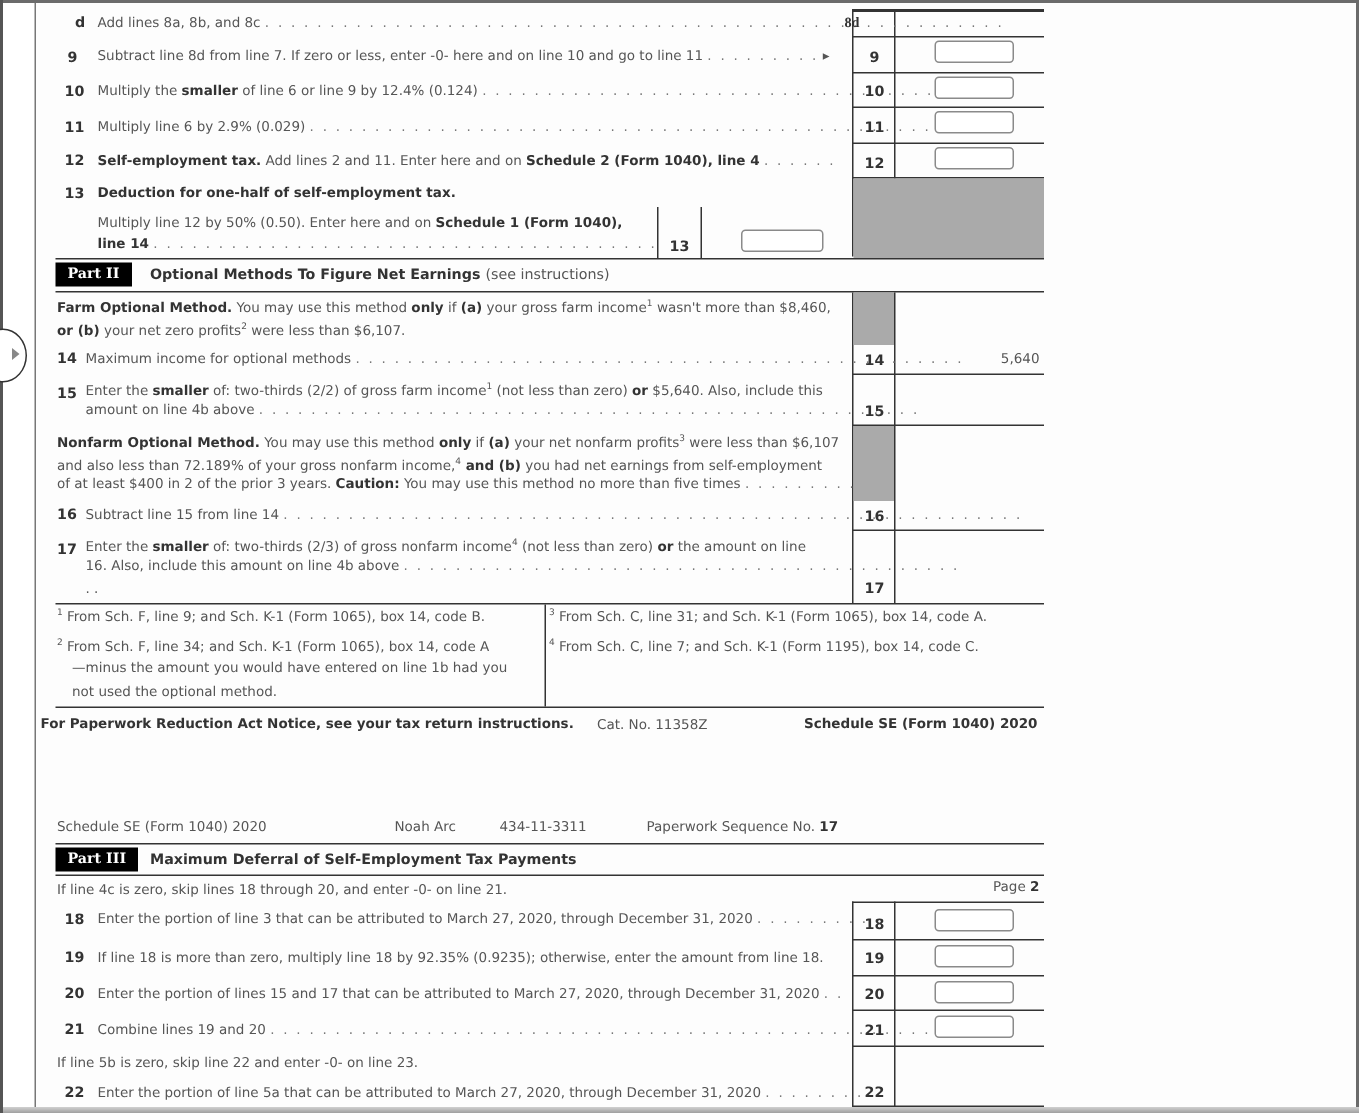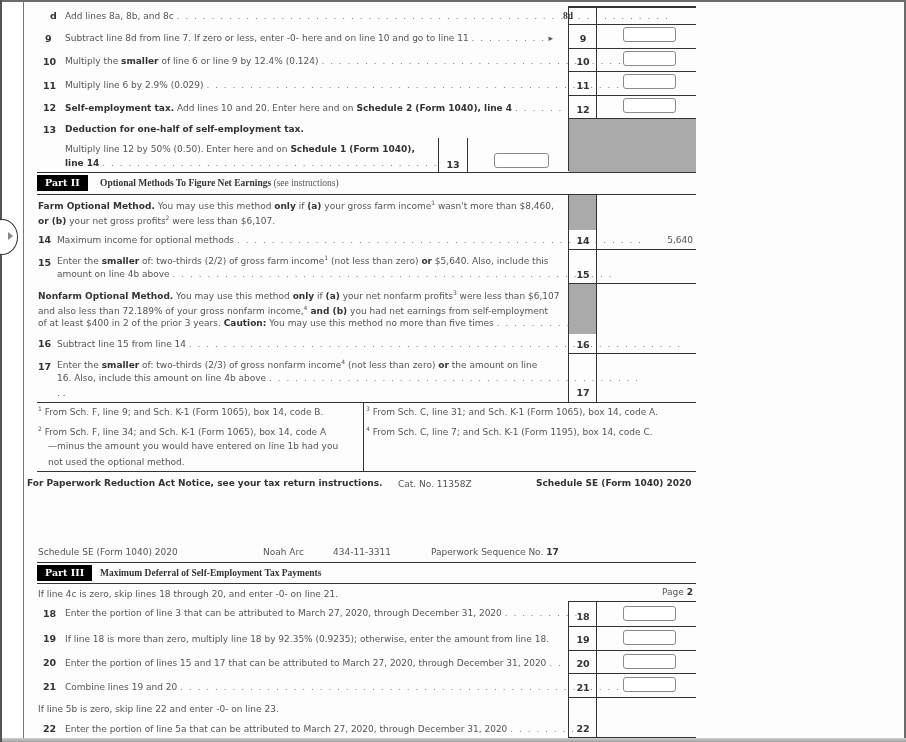--- a/index.html
+++ b/index.html
@@ -27,21 +27,21 @@
   .dots { letter-spacing:1.5px; color:#777; }
   .hline { position:absolute; height:1px; background:#333; }
   .vline { position:absolute; width:1px; background:#333; }
   .numcell { position:absolute; font-weight:bold; color:#333; font-size:9.5px; text-align:center; width:28px; }
   .inp {
     position:absolute; width:53px; height:15px; border:1px solid #8a8a8a; border-radius:3px;
     background:#fff; box-sizing:border-box;
   }
   .gray { position:absolute; background:#aaaaaa; }
   .partlabel { position:absolute; background:#000; color:#fff; font-family:"DejaVu Serif", serif; font-weight:bold; font-size:9.5px; padding:0 8px; height:16px; line-height:16px; }
-  .parttitle { position:absolute; font-weight:bold; color:#333; font-size:9.5px;font-family:Liberation Serif, serif; }
+  .parttitle { position:absolute; font-weight:bold; color:#333; font-size:9.5px; }
   .parttitle span { font-weight:normal; color:#555; }
   sup { font-size:6px; }
 </style>
 </head>
 <body>
 
 <div class="page-bg"></div>
 <div class="frame-top"></div>
 <div class="frame-right"></div>
 <div class="frame-bottom"></div>
@@ -73,21 +73,21 @@
 <div class="hline" style="left:568px; top:71px; width:128px;"></div>
 
 <div class="vline" style="left:596px; top:72px; height:47px;"></div>
 <span class="ln" style="left:43px; top:80px;">11</span>
 <span class="txt" style="left:65px; top:80px;"><span>Multiply line 6 by 2.9% (0.029)</span> <span class="dots">. . . . . . . . . . . . . . . . . . . . . . . . . . . . . . . . . . . . . . . . . . . . . . . . . .</span></span>
 <span class="numcell" style="left:569px; top:80px;">11</span>
 <div class="inp" style="left:623px; top:74px;"></div>
 <div class="hline" style="left:568px; top:95px; width:128px;"></div>
 
 <span class="ln" style="left:43px; top:102px;">12</span>
-<span class="txt" style="left:65px; top:103px;"><b>Self-employment tax.</b><span> Add lines 10 and 20. Enter here and on </span><b>Schedule 2 (Form 1040), line 4</b> <span class="dots">. . . . . .</span></span>
+<span class="txt" style="left:65px; top:103px;"><b>Self-employment tax.</b><span> Add lines 2 and 11. Enter here and on </span><b>Schedule 2 (Form 1040), line 4</b> <span class="dots">. . . . . .</span></span>
 <span class="numcell" style="left:569px; top:104px;">12</span>
 <div class="inp" style="left:623px; top:98px;"></div>
 <div class="hline" style="left:568px; top:118px; width:128px;"></div>
 
 <div class="gray" style="left:569px; top:119px; width:127px; height:53px;"></div>
 <span class="ln" style="left:43px; top:124px;">13</span>
 <span class="txt" style="left:65px; top:124px;"><b>Deduction for one-half of self-employment tax.</b></span>
 <span class="txt" style="left:65px; top:144px;"><span>Multiply line 12 by 50% (0.50). Enter here and on </span><b>Schedule 1 (Form 1040),</b></span>
 <span class="txt" style="left:65px; top:158px;"><b>line 14</b> <span class="dots">. . . . . . . . . . . . . . . . . . . . . . . . . . . . . . . . . . . . . . .</span></span>
 <div class="vline" style="left:438px; top:138px; height:34px;"></div>
@@ -97,21 +97,21 @@
 <div class="hline" style="left:37px; top:172px; width:659px;"></div>
 
 <div class="partlabel" style="left:37px; top:175px;">Part II</div>
 <div class="parttitle" style="left:100px; top:178px;"><span style="font-weight:bold;color:#333">Optional Methods To Figure Net Earnings</span> <span>(see instructions)</span></div>
 <div class="hline" style="left:37px; top:194px; width:659px;"></div>
 
 <div class="vline" style="left:568px; top:195px; height:207px;"></div>
 <div class="vline" style="left:596px; top:195px; height:207px;"></div>
 <div class="gray" style="left:569px; top:195px; width:27px; height:35px;"></div>
 <span class="txt" style="left:38px; top:199px;"><b>Farm Optional Method.</b><span> You may use this method </span><b>only</b><span> if </span><b>(a)</b><span> your gross farm income</span><sup>1</sup><span> wasn't more than $8,460,</span></span>
-<span class="txt" style="left:38px; top:214px;"><b>or (b)</b><span> your net gross profits</span><sup>2</sup><span> were less than $6,107.</span></span>
+<span class="txt" style="left:38px; top:214px;"><b>or (b)</b><span> your net zero profits</span><sup>2</sup><span> were less than $6,107.</span></span>
 
 <span class="ln" style="left:38px; top:234px;">14</span>
 <span class="txt" style="left:57px; top:235px;"><span>Maximum income for optional methods</span> <span class="dots">. . . . . . . . . . . . . . . . . . . . . . . . . . . . . . . . . . . . . . . . . . . . . . .</span></span>
 <span class="numcell" style="left:569px; top:235px;">14</span>
 <span class="txt" style="left:640px; top:235px; width:53px; text-align:right;">5,640</span>
 <div class="hline" style="left:568px; top:249px; width:128px;"></div>
 
 <span class="ln" style="left:38px; top:257px;">15</span>
 <span class="txt" style="left:57px; top:254px;"><span>Enter the </span><b>smaller</b><span> of: two-thirds (2/2) of gross farm income</span><sup>1</sup><span> (not less than zero) </span><b>or</b><span> $5,640. Also, include this</span></span>
 <span class="txt" style="left:57px; top:269px;"><span>amount on line 4b above</span> <span class="dots">. . . . . . . . . . . . . . . . . . . . . . . . . . . . . . . . . . . . . . . . . . . . . . . . . . .</span></span>

